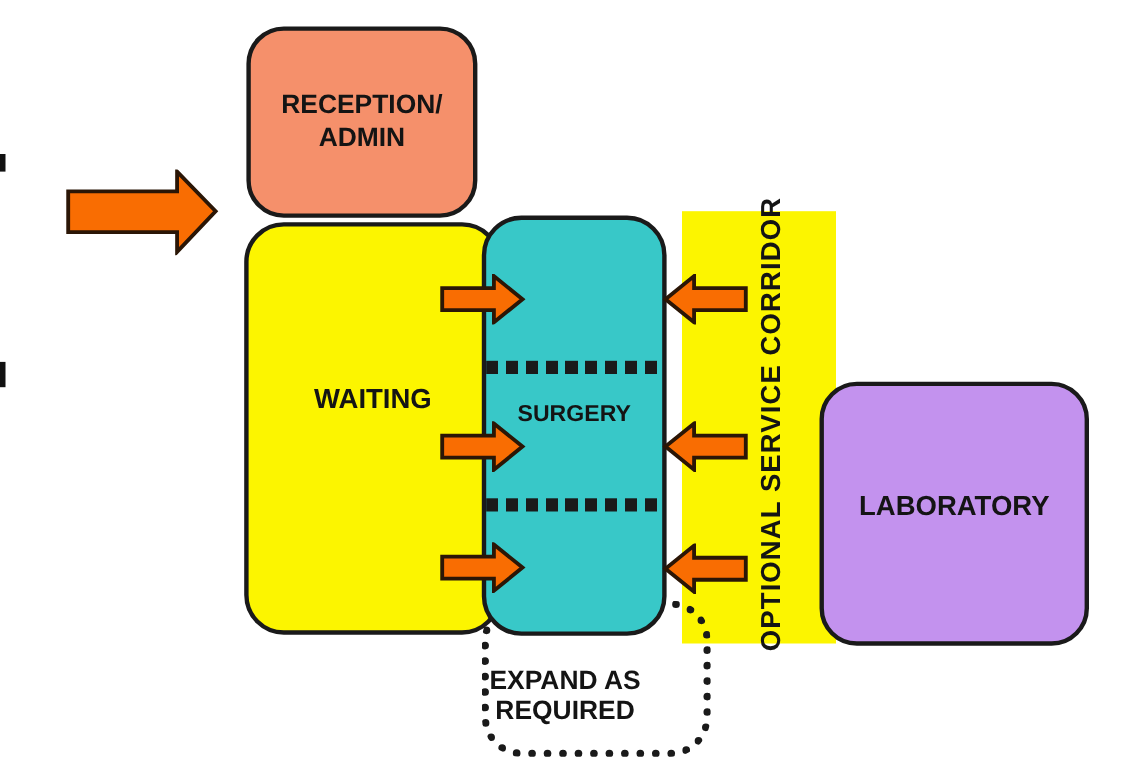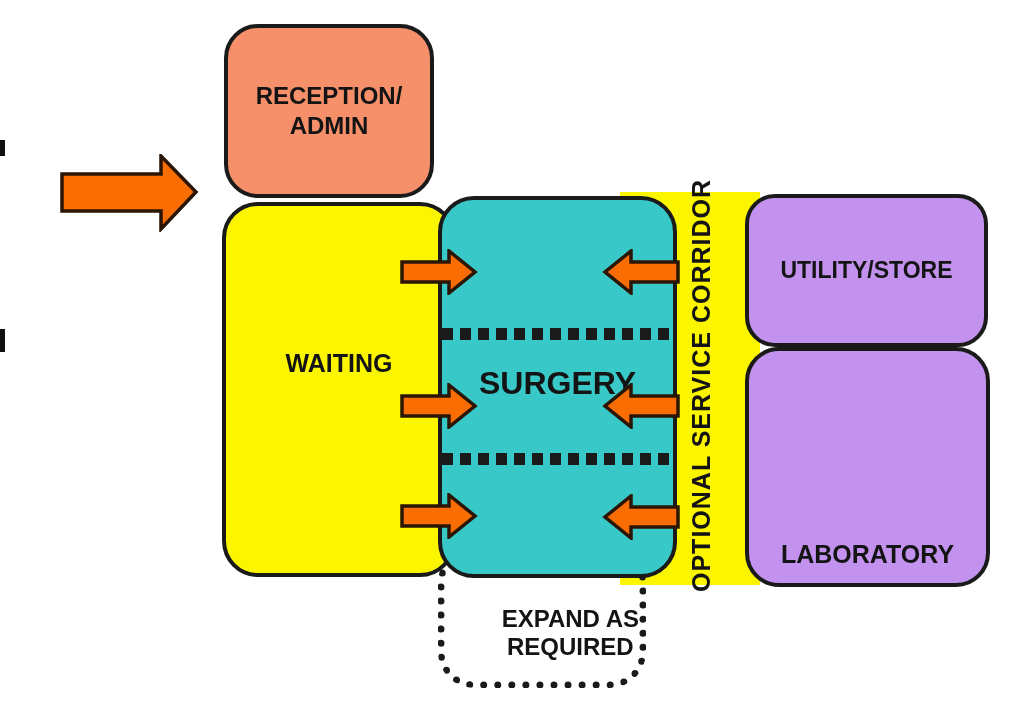--- a/index.html
+++ b/index.html
@@ -28,45 +28,45 @@
   }
 
   
   .room{position:absolute; border:4px solid var(--outline); z-index:3;
         display:flex; align-items:center; justify-content:center;}
   .room-label{white-space:pre-line; text-align:center;}
   .reception{left:224px; top:24px; width:210px; height:174px; border-radius:34px;
              background:var(--salmon); padding-top:0; font-size:24px; line-height:30px;}
   .waiting{left:222px; top:202px; width:234px; height:375px; border-radius:36px;
            background:var(--yellow); padding-bottom:52px; font-size:25px;}
-  .surgery{left:438px; top:196px; width:239px; height:382px; border-radius:36px;
-           background:var(--teal); font-size:32px;}
+  .surgery{left:438px; top:196px; width:168px; height:382px; border-radius:36px;
+           background:var(--teal); font-size:21px;}
   .surgery-label{position:absolute; left:0; right:0; top:165px;}
   .divider{position:absolute; left:0; right:0; height:12px;
            background-image:repeating-linear-gradient(90deg, var(--outline) 0 11px, transparent 11px 18px);}
   .divider-top{top:128px;}
   .divider-bottom{top:253px;}
   .utility{left:745px; top:194px; width:243px; height:153px; border-radius:30px;
            background:var(--purple); font-size:23px;}
   .laboratory{left:745px; top:347px; width:245px; height:240px; border-radius:34px;
-              background:var(--purple); padding-bottom:14px; font-size:25px;align-items:flex-end;}
+              background:var(--purple); padding-bottom:14px; font-size:25px;}
 
   
   .corridor{position:absolute; left:620px; top:192px; width:140px; height:393px;
             background:var(--yellow); z-index:1;}
   .corridor-label{
     position:absolute; left:501px; top:378px; width:400px; height:28px; z-index:4;
     transform:rotate(-90deg); transform-origin:center;
     text-align:center; font-size:25px; letter-spacing:1px; white-space:nowrap;
   }
 
   
   .expand-outline{position:absolute; left:438px; top:546px; width:208px; height:142px;
                   border:7px dotted var(--outline); border-radius:36px; z-index:2;
-                  display:flex; justify-content:flex-end; align-items:flex-start;}
+                  display:flex; justify-content:flex-start; align-items:flex-start;}
   .expand-label{padding-top:52px; font-size:24px; line-height:28px;
                 white-space:pre-line; text-align:center;}
 
   
   .flow{position:absolute; width:78px; height:46px; z-index:5;}
   .fl1{left:400px; top:249px;} .fl2{left:400px; top:383px;} .fl3{left:400px; top:493px;}
   .fr1{left:602px; top:249px;} .fr2{left:602px; top:383px;} .fr3{left:602px; top:494px;}
 </style>
 </head>
 <body>
@@ -95,23 +95,20 @@
   <div class="room waiting">
     <div class="room-label">WAITING</div>
   </div>
 
   <div class="room surgery">
     <div class="divider divider-top"></div>
     <div class="divider divider-bottom"></div>
     <div class="room-label surgery-label">SURGERY</div>
   </div>
 
-  <div class="room utility">
-    <div class="room-label">UTILITY/STORE</div>
-  </div>
 
   <div class="room laboratory">
     <div class="room-label">LABORATORY</div>
   </div>
 
   <div class="corridor-label">OPTIONAL SERVICE CORRIDOR</div>
 
   <svg class="arrow flow fl1" viewBox="0 0 78 46">
     <polygon points="2,13 49,13 49,2 75,23 49,44 49,33 2,33"></polygon>
   </svg>

